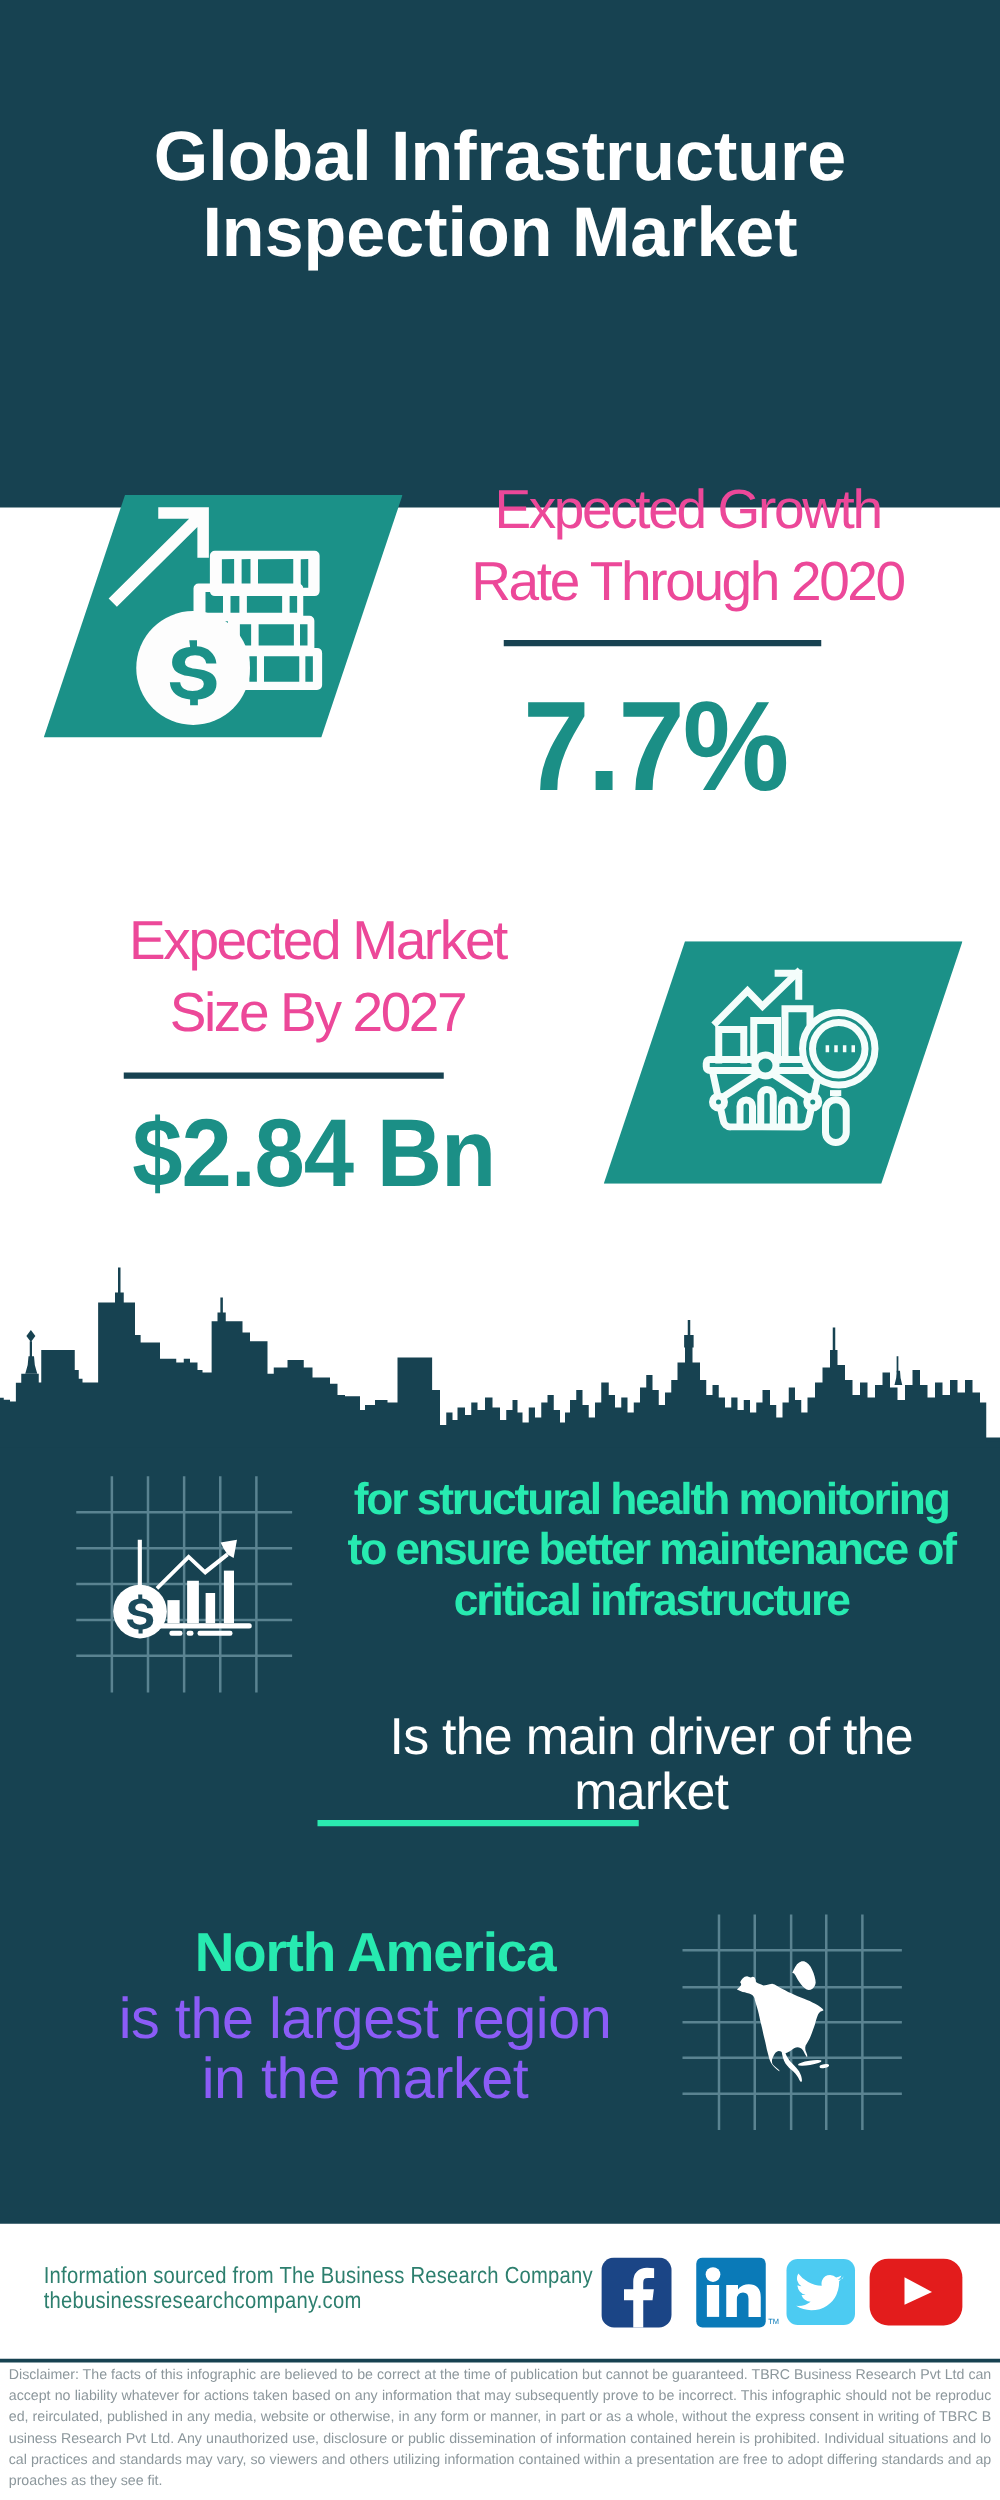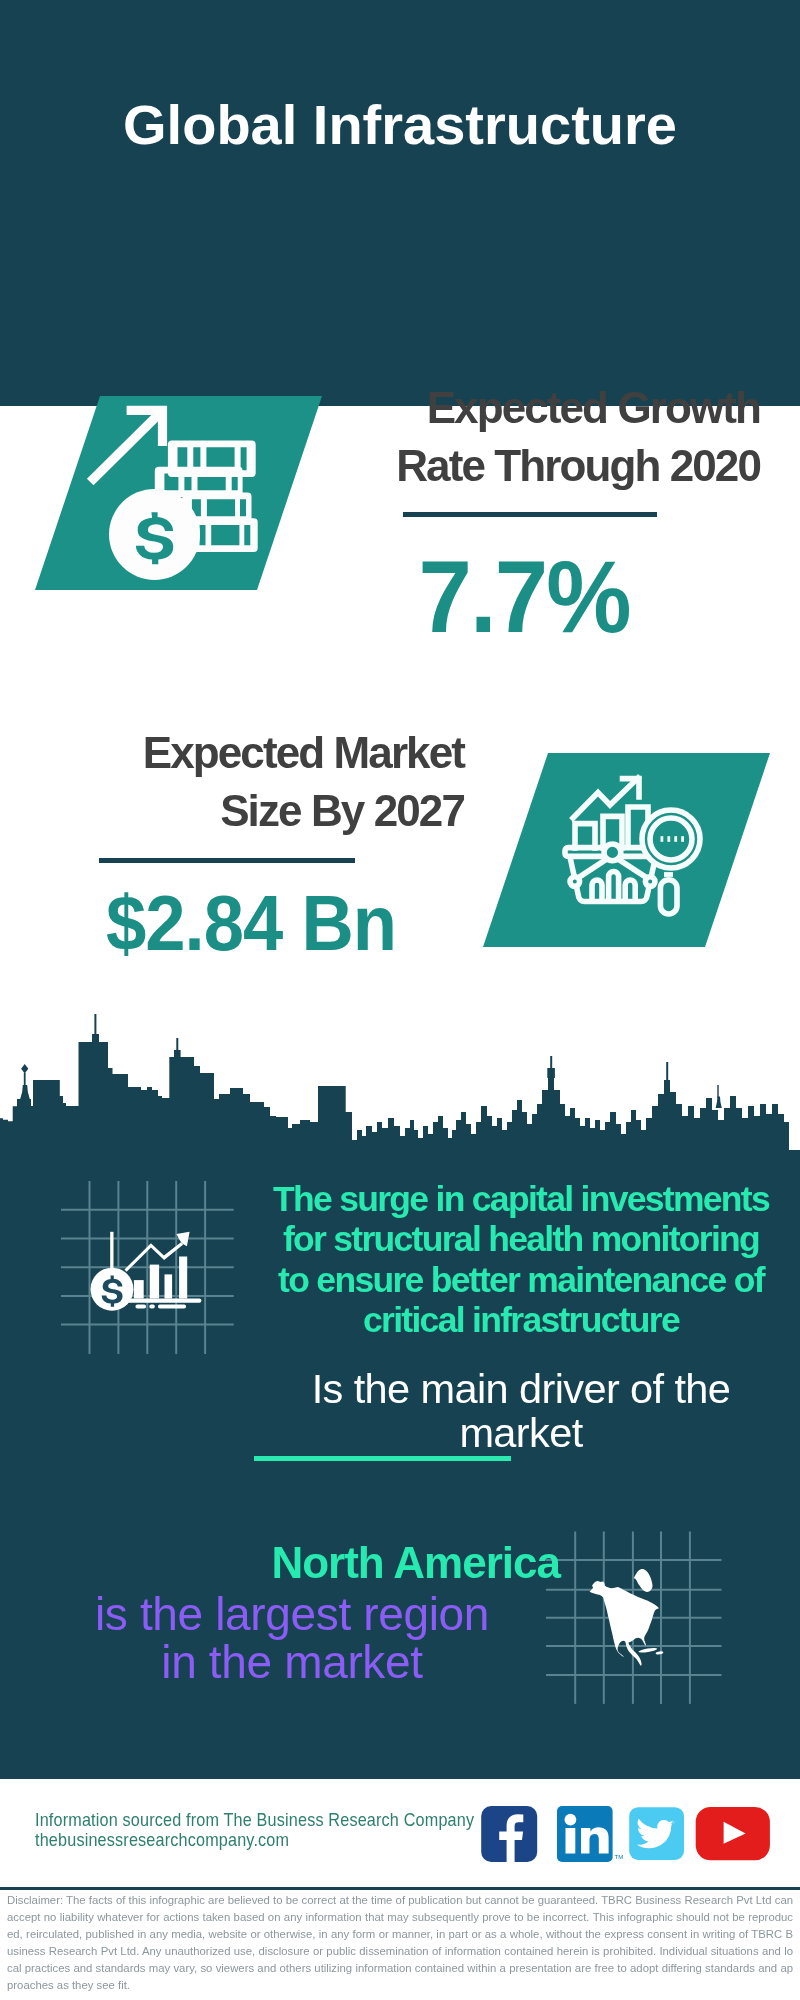--- a/index.html
+++ b/index.html
@@ -8,49 +8,50 @@
        -webkit-font-smoothing:antialiased;}
   .page{position:relative;width:800px;height:2000px;background:#ffffff;}
 
   
   .header{position:absolute;left:0;top:0;width:800px;height:406px;background:#174251;padding-left:34px;}
   .header-title{position:absolute;left:0;top:94px;width:800px;text-align:center;color:#ffffff;
      font-size:56px;font-weight:bold;line-height:61px;letter-spacing:0px;}
 
   
   .para{position:absolute;}
-  .stat-label{color:#404040;font-size:44px;font-weight:bold;line-height:58px;text-align:right;letter-spacing:-1.9px;}
+  .stat-label{color:#ec4899;font-size:44px;font-weight:normal;line-height:58px;text-align:center;letter-spacing:-1.9px;}
   .stat-value{color:#1b8f86;font-weight:bold;text-align:center;}
   .rule{position:absolute;background:#174251;height:5px;}
 
   .icon-par{position:absolute;}
 
   
   .darkbody{position:absolute;left:0;top:1150px;width:800px;height:628.5px;background:#174251;}
   .skyline{position:absolute;left:0;top:1008px;width:800px;height:150px;display:block;}
 
   .driver-green{position:absolute;color:#27eab0;font-size:35.5px;font-weight:bold;
      line-height:40.4px;text-align:center;letter-spacing:-1.7px;}
   .driver-white{position:absolute;color:#ffffff;font-size:41.5px;line-height:43.5px;text-align:center;letter-spacing:-0.6px;}
   .teal-rule{position:absolute;background:#2aeab0;height:5px;}
-  .na-green{position:absolute;color:#27eab0;font-size:44px;font-weight:bold;line-height:46px;text-align:right;letter-spacing:-1.0px;}
+  .na-green{position:absolute;color:#27eab0;font-size:44px;font-weight:bold;line-height:46px;text-align:center;letter-spacing:-1.0px;}
   .na-white{position:absolute;color:#8b5cf6;font-size:46px;line-height:47.5px;text-align:center;letter-spacing:-0.35px;}
   .footer-src{position:absolute;left:35px;top:1810px;color:#2d7f6e;font-size:18.5px;line-height:19.5px;letter-spacing:0.2px;white-space:nowrap;transform:scaleX(0.875);transform-origin:left top;}
   .disclaimer{position:absolute;left:7px;top:1892px;width:786px;color:#8c979c;
      font-size:11.35px;line-height:17.0px;text-align:justify;word-break:break-all;}
   .hline{position:absolute;left:0;width:800px;height:3px;background:#174251;}
 </style>
 </head>
 <body>
 
 <div class="page">
 
   <div class="header">
     <div class="header-title">
       <div>Global Infrastructure</div>
+      <div>Inspection Market</div>
     </div>
   </div>
 
   <div class="darkbody"></div>
   <svg class="skyline" viewBox="0 0 800 150" preserveAspectRatio="none">
     <path d="M0.0,150.0 L0.0,110.2 L3.0,110.2 L3.0,110.2 L3.0,111.7 L8.0,111.7 L8.0,111.7 L8.0,113.2 L12.7,113.2 L12.7,113.2 L12.7,98.2 L17.0,98.2 L17.0,98.2 L17.0,91.0 L31.0,91.0 L31.0,91.0 L31.0,98.0 L33.0,98.0 L33.0,98.0 L33.0,72.0 L59.8,72.0 L59.8,72.0 L59.8,88.0 L63.0,88.0 L63.0,88.0 L63.0,95.0 L66.0,95.0 L66.0,95.0 L66.0,98.0 L78.5,98.0 L78.5,98.0 L78.5,34.0 L92.0,34.0 L92.0,34.0 L92.0,26.0 L99.0,26.0 L99.0,26.0 L99.0,34.0 L108.0,34.0 L108.0,34.0 L108.0,60.0 L112.5,60.0 L112.5,60.0 L112.5,66.0 L118.0,66.0 L118.0,66.0 L118.0,66.0 L128.0,66.0 L128.0,66.0 L128.0,79.0 L141.0,79.0 L141.0,79.0 L141.0,82.0 L147.0,82.0 L147.0,82.0 L147.0,79.0 L152.0,79.0 L152.0,79.0 L152.0,82.0 L158.0,82.0 L158.0,82.0 L158.0,88.0 L162.0,88.0 L162.0,88.0 L162.0,90.0 L169.3,90.0 L169.3,90.0 L169.3,49.0 L194.0,49.0 L194.0,49.0 L194.0,58.0 L200.0,58.0 L200.0,58.0 L200.0,65.0 L205.0,65.0 L205.0,65.0 L205.0,65.0 L214.0,65.0 L214.0,65.0 L214.0,91.0 L219.0,91.0 L219.0,91.0 L219.0,86.0 L230.0,86.0 L230.0,86.0 L230.0,80.0 L243.0,80.0 L243.0,80.0 L243.0,86.0 L250.0,86.0 L250.0,86.0 L250.0,94.0 L264.0,94.0 L264.0,94.0 L264.0,99.0 L270.0,99.0 L270.0,99.0 L270.0,108.0 L276.0,108.0 L276.0,108.0 L276.0,109.0 L288.0,109.0 L288.0,109.0 L288.0,120.0 L292.0,120.0 L292.0,120.0 L292.0,116.0 L300.0,116.0 L300.0,116.0 L300.0,112.0 L310.0,112.0 L310.0,112.0 L310.0,114.0 L318.0,114.0 L318.0,114.0 L318.0,78.0 L345.7,78.0 L345.7,78.0 L345.7,104.0 L352.0,104.0 L352.0,104.0 L352.0,132.0 L357.0,132.0 L357.0,132.0 L357.0,122.0 L362.0,122.0 L362.0,122.0 L362.0,128.0 L366.0,128.0 L366.0,128.0 L366.0,118.0 L372.0,118.0 L372.0,118.0 L372.0,124.0 L377.0,124.0 L377.0,124.0 L377.0,114.0 L382.0,114.0 L382.0,114.0 L382.0,120.0 L388.0,120.0 L388.0,120.0 L388.0,110.0 L394.0,110.0 L394.0,110.0 L394.0,118.0 L400.0,118.0 L400.0,118.0 L400.0,128.0 L405.0,128.0 L405.0,128.0 L405.0,120.0 L410.0,120.0 L410.0,120.0 L410.0,112.0 L414.0,112.0 L414.0,112.0 L414.0,122.0 L418.0,122.0 L418.0,122.0 L418.0,130.0 L423.0,130.0 L423.0,130.0 L423.0,118.0 L428.0,118.0 L428.0,118.0 L428.0,126.0 L433.0,126.0 L433.0,126.0 L433.0,114.0 L438.0,114.0 L438.0,114.0 L438.0,108.0 L443.0,108.0 L443.0,108.0 L443.0,120.0 L448.0,120.0 L448.0,120.0 L448.0,130.0 L452.0,130.0 L452.0,130.0 L452.0,122.0 L456.0,122.0 L456.0,122.0 L456.0,112.0 L461.0,112.0 L461.0,112.0 L461.0,104.0 L466.0,104.0 L466.0,104.0 L466.0,116.0 L471.0,116.0 L471.0,116.0 L471.0,126.0 L476.0,126.0 L476.0,126.0 L476.0,114.0 L481.0,114.0 L481.0,114.0 L481.0,98.0 L487.0,98.0 L487.0,98.0 L487.0,108.0 L492.0,108.0 L492.0,108.0 L492.0,118.0 L497.0,118.0 L497.0,118.0 L497.0,110.0 L502.0,110.0 L502.0,110.0 L502.0,122.0 L507.0,122.0 L507.0,122.0 L507.0,114.0 L512.0,114.0 L512.0,114.0 L512.0,102.0 L517.0,102.0 L517.0,102.0 L517.0,92.0 L522.0,92.0 L522.0,92.0 L522.0,104.0 L527.0,104.0 L527.0,104.0 L527.0,116.0 L532.0,116.0 L532.0,116.0 L532.0,106.0 L537.0,106.0 L537.0,106.0 L537.0,96.0 L542.0,96.0 L542.0,96.0 L542.0,82.0 L548.0,82.0 L548.0,82.0 L548.0,68.0 L554.0,68.0 L554.0,68.0 L554.0,82.0 L560.0,82.0 L560.0,82.0 L560.0,96.0 L565.0,96.0 L565.0,96.0 L565.0,108.0 L570.0,108.0 L570.0,108.0 L570.0,100.0 L575.0,100.0 L575.0,100.0 L575.0,110.0 L580.0,110.0 L580.0,110.0 L580.0,118.0 L585.0,118.0 L585.0,118.0 L585.0,110.0 L590.0,110.0 L590.0,110.0 L590.0,120.0 L595.0,120.0 L595.0,120.0 L595.0,112.0 L600.0,112.0 L600.0,112.0 L600.0,122.0 L605.0,122.0 L605.0,122.0 L605.0,114.0 L610.0,114.0 L610.0,114.0 L610.0,104.0 L616.0,104.0 L616.0,104.0 L616.0,116.0 L621.0,116.0 L621.0,116.0 L621.0,126.0 L626.0,126.0 L626.0,126.0 L626.0,114.0 L631.0,114.0 L631.0,114.0 L631.0,102.0 L636.0,102.0 L636.0,102.0 L636.0,112.0 L641.0,112.0 L641.0,112.0 L641.0,122.0 L646.0,122.0 L646.0,122.0 L646.0,110.0 L652.0,110.0 L652.0,110.0 L652.0,98.0 L658.0,98.0 L658.0,98.0 L658.0,86.0 L664.0,86.0 L664.0,86.0 L664.0,72.0 L670.0,72.0 L670.0,72.0 L670.0,84.0 L676.0,84.0 L676.0,84.0 L676.0,96.0 L682.0,96.0 L682.0,96.0 L682.0,108.0 L688.0,108.0 L688.0,108.0 L688.0,98.0 L694.0,98.0 L694.0,98.0 L694.0,110.0 L700.0,110.0 L700.0,110.0 L700.0,100.0 L706.0,100.0 L706.0,100.0 L706.0,90.0 L712.0,90.0 L712.0,90.0 L712.0,102.0 L718.0,102.0 L718.0,102.0 L718.0,112.0 L724.0,112.0 L724.0,112.0 L724.0,100.0 L730.0,100.0 L730.0,100.0 L730.0,88.0 L736.0,88.0 L736.0,88.0 L736.0,100.0 L742.0,100.0 L742.0,100.0 L742.0,110.0 L748.0,110.0 L748.0,110.0 L748.0,98.0 L754.0,98.0 L754.0,98.0 L754.0,108.0 L760.0,108.0 L760.0,108.0 L760.0,96.0 L766.0,96.0 L766.0,96.0 L766.0,106.0 L772.0,106.0 L772.0,106.0 L772.0,96.0 L778.0,96.0 L778.0,96.0 L778.0,106.0 L784.0,106.0 L784.0,106.0 L784.0,114.0 L789.0,114.0 L789.0,114.0 L789.0,145.0 L800.0,145.0 L800.0,150.0 Z" fill="#174251"></path>
     <g fill="#174251">
 
       <path d="M20.2 91 q2.6 -7 2.6 -14 h4.4 q0 7 2.6 14 z"></path>
       <rect x="23.8" y="65" width="1.8" height="14"></rect>
@@ -207,21 +208,20 @@
     <g fill="#1b4b5c">
       <path d="M55.5 103.6 h3.3 v3.2 q4.0 0.4 6.2 2.5 q2.2 2.1 2.4 5.3 h-4.6 q-0.2 -1.8 -1.5 -2.8 q-1.3 -1.0 -3.5 -1.0
                q-2.2 0 -3.4 0.9 q-1.2 0.9 -1.2 2.3 q0 1.3 1.1 2.0 q1.1 0.7 3.8 1.2 l2.1 0.4 q3.8 0.7 5.6 2.2
                q1.8 1.6 1.8 4.4 q0 3.2 -2.3 5.2 q-2.3 1.9 -6.2 2.2 v3.2 h-3.3 v-3.2 q-4.2 -0.3 -6.6 -2.4 q-2.4 -2.1 -2.6 -5.6
                h4.7 q0.2 1.9 1.7 3.0 q1.5 1.1 4.0 1.1 q2.5 0 3.8 -0.9 q1.3 -0.9 1.3 -2.4 q0 -1.4 -1.1 -2.1 q-1.1 -0.7 -3.7 -1.2
                l-2.3 -0.4 q-3.8 -0.7 -5.6 -2.2 q-1.8 -1.6 -1.8 -4.3 q0 -3.1 2.2 -5.0 q2.2 -1.9 5.9 -2.2 z"></path>
     </g>
   </svg>
 
   <div class="driver-green" style="left:260px;top:1179px;width:522px;">
-    <div>The surge in capital investments</div>
     <div>for structural health monitoring</div>
     <div>to ensure better maintenance of</div>
     <div>critical infrastructure</div>
   </div>
   <div class="driver-white" style="left:260px;top:1342px;width:522px;margin-top:25px;">
     <div>Is the main driver of the</div>
     <div>market</div>
   </div>
   <div class="teal-rule" style="left:254px;top:1456px;width:257px;"></div>
 

